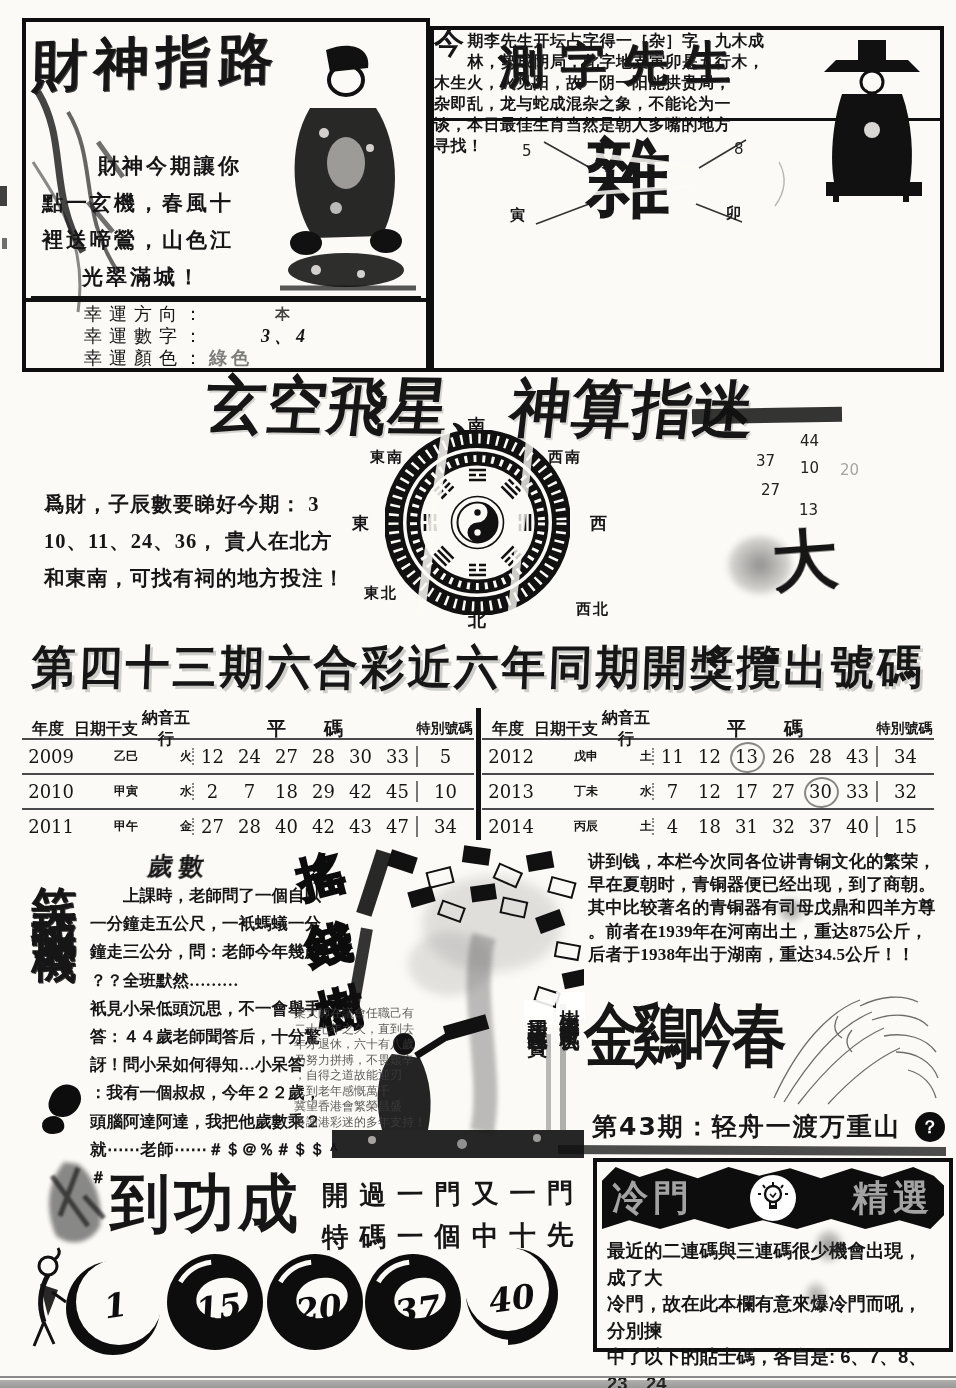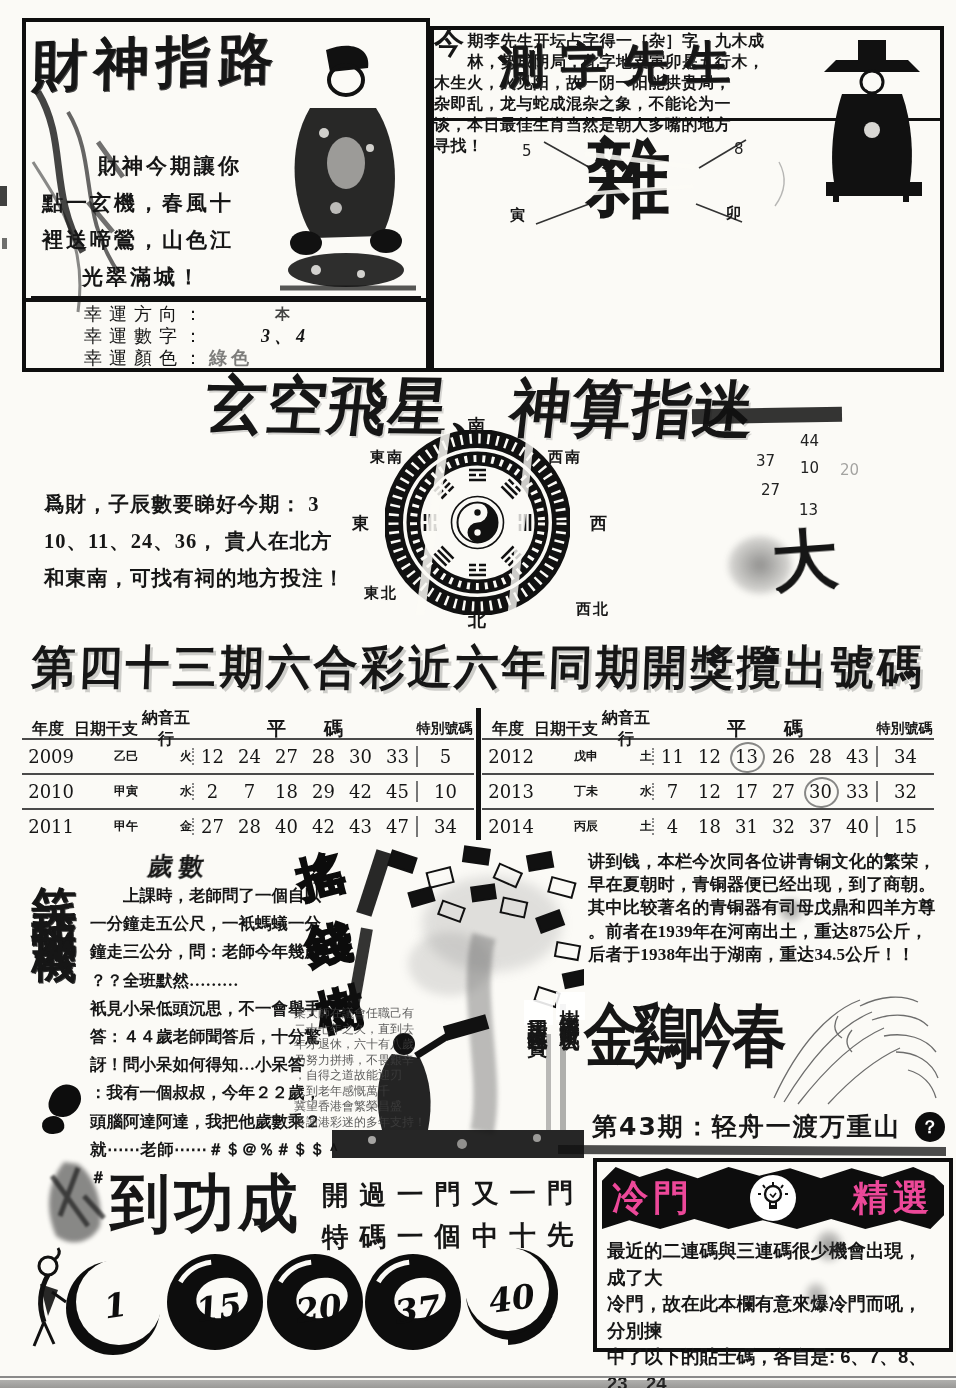--- a/index.html
+++ b/index.html
@@ -101,21 +101,21 @@
   #success-head{left:110px;top:1164px;font-size:60px;letter-spacing:4px;transform:scaleY(1.05);}
   .couplet{left:322px;font-size:26.5px;letter-spacing:11px;font-weight:600;transform:rotate(-.6deg);white-space:nowrap;}
   .ballnum{font-family:"DejaVu Serif",serif;font-style:italic;font-weight:700;font-size:33px;color:#0d0d0d;
            transform:rotate(-8deg);}
 
   
   #cold{left:593px;top:1158px;width:352px;height:186px;border:4px solid #0e0e0e;}
   #cold-band{position:relative;margin:5px 5px 0 5px;height:62px;background:#0d0d0d;display:flex;
              align-items:center;justify-content:space-between;padding:0 10px;
              clip-path:polygon(0 22%,4% 0,11% 16%,19% 2%,28% 18%,37% 0,46% 14%,55% 2%,64% 18%,73% 2%,82% 16%,91% 0,97% 14%,100% 30%,100% 78%,96% 100%,87% 86%,77% 100%,67% 84%,57% 100%,47% 86%,37% 100%,27% 84%,17% 100%,8% 86%,0 100%);}
-  .coldword{color:#ec4899;font-family:Liberation Sans, sans-serif;font-weight:900;font-size:36px;letter-spacing:5px;}
+  .coldword{color:#a3a3a3;font-family:Liberation Sans, sans-serif;font-weight:900;font-size:36px;letter-spacing:5px;}
   #bulb{width:46px;height:46px;border-radius:50%;background:#fff;display:flex;align-items:center;justify-content:center;}
   #cold-par{margin:9px 10px 0 10px;font-family:"Liberation Sans",sans-serif;font-weight:700;
             font-size:18.5px;line-height:26.5px;letter-spacing:0;}
 
   .noise{background:#111;}
 </style>
 </head>
 <body>
 
 <div id="page">

